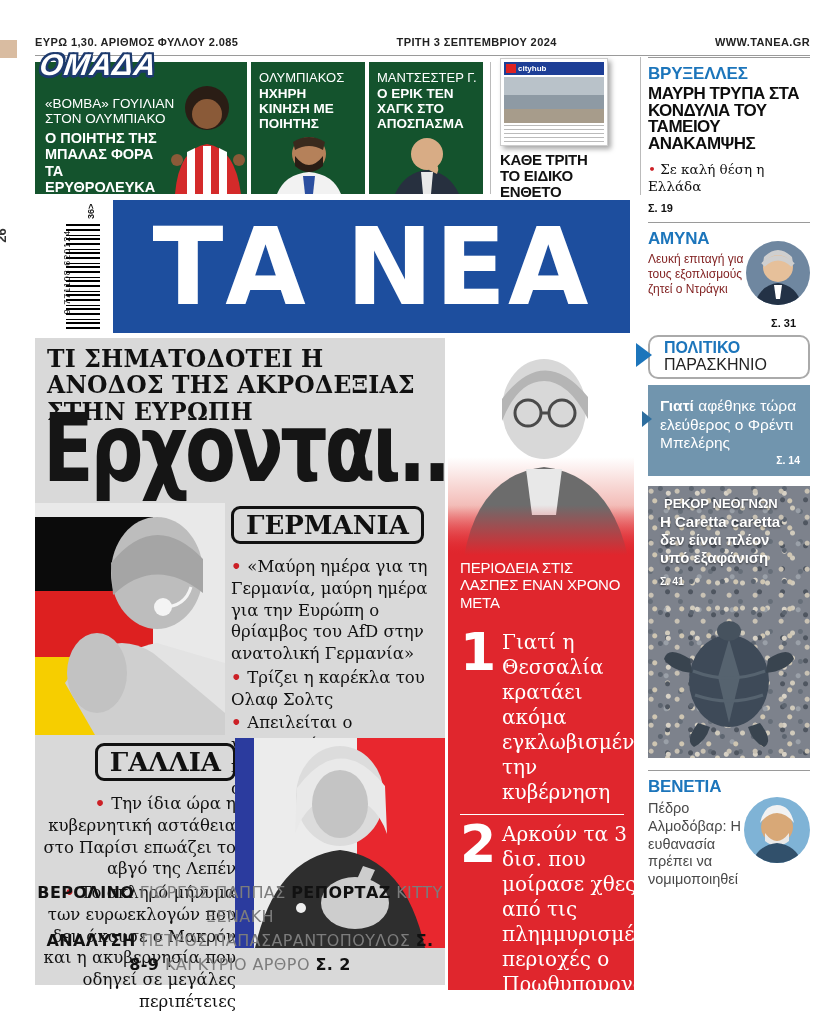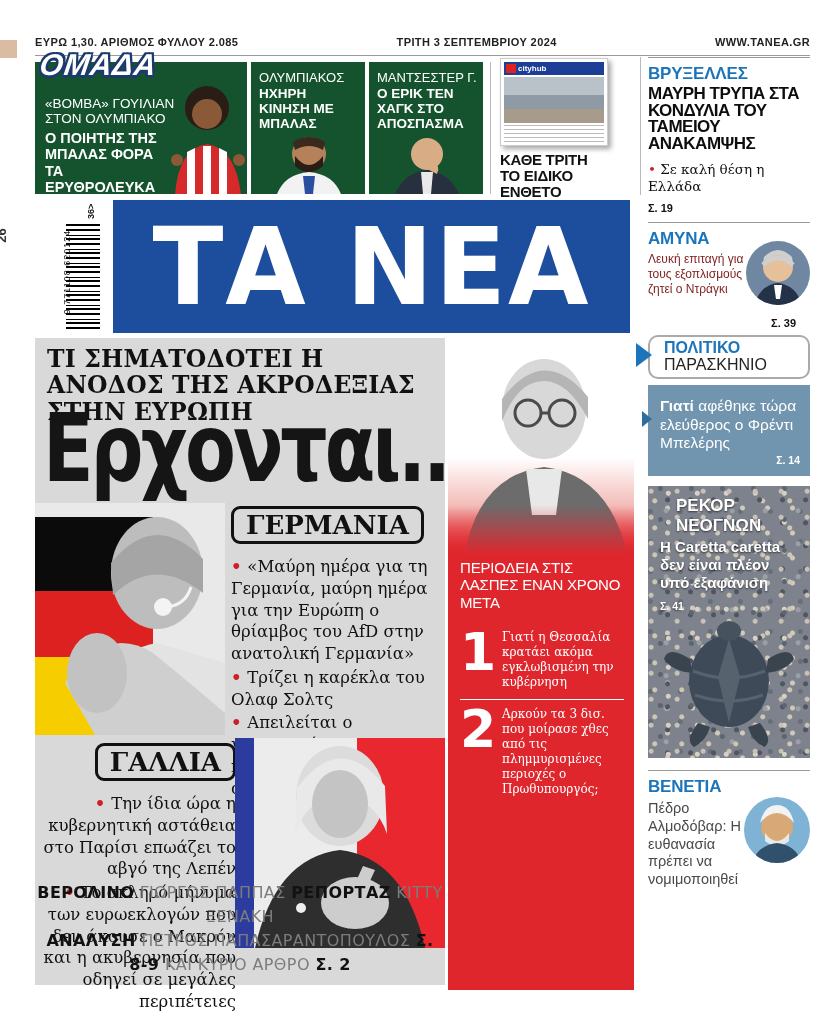--- a/index.html
+++ b/index.html
@@ -106,21 +106,21 @@
       color:#fff; padding:4px 10px 0 12px; }
   .red-panel::before { content:""; position:absolute; top:-50px; left:0; width:100%; height:50px;
       background:linear-gradient(180deg, rgba(224,38,45,0) 0, #e0262d 100%); }
   .red-kicker { font-size:15px; font-weight:500; line-height:1.15; letter-spacing:-.2px; }
   .red-headline { font-size:27px; font-weight:800; line-height:1.04; letter-spacing:-.5px; margin-top:4px; }
   .red-items { margin-top:12px; }
   .red-item { display:flex; gap:8px; padding:7px 0 9px; }
   .red-item + .red-item { border-top:1.5px solid #fff; }
   .red-num { font-size:52px; font-weight:800; line-height:.85; min-width:34px;
       font-family:"DejaVu Sans", sans-serif; }
-  .red-txt { font-size:12px; line-height:1.25; font-family:"DejaVu Serif", serif; }
+  .red-txt { font-size:20px; line-height:1.25; font-family:"DejaVu Serif", serif; }
 
   
   .rail { top:57px; left:648px; width:162px; }
   .rule { height:1px; background:#9a9a9a; width:100%; }
   .rail-label { color:#1c75bb; font-size:17px; font-weight:800; letter-spacing:-.2px; }
   .brussels-h { font-size:17px; font-weight:800; color:#0d0d0d; line-height:.98;
       letter-spacing:-.5px; margin-top:2px; }
   .rail-bullets { list-style:none; font-family:"DejaVu Serif", serif; font-size:13.5px;
       line-height:1.3; color:#111; margin-top:8px; }
   .rail-bullets li::before { content:"• "; color:#cc2026; }
@@ -150,21 +150,21 @@
       background-image:
         radial-gradient(circle at 12% 20%, #c9c2b4 0 2px, transparent 3px),
         radial-gradient(circle at 40% 8%,  #5d6570 0 2px, transparent 3px),
         radial-gradient(circle at 70% 25%, #d8d2c6 0 2px, transparent 3px),
         radial-gradient(circle at 85% 60%, #4f5660 0 2px, transparent 3px),
         radial-gradient(circle at 25% 55%, #cfc6b2 0 2px, transparent 3px),
         radial-gradient(circle at 55% 75%, #9aa0a8 0 2px, transparent 3px),
         radial-gradient(circle at 78% 88%, #d0cabb 0 2px, transparent 3px),
         radial-gradient(circle at 8% 85%,  #666e78 0 2px, transparent 3px);
       background-size:26px 26px, 31px 31px, 29px 29px, 23px 23px, 27px 27px, 33px 33px, 25px 25px, 30px 30px; }
-  .turtle-label { font-size:17px; font-weight:800; padding:10px 0 0 28px;
+  .turtle-label { font-size:13px; font-weight:800; padding:10px 0 0 16px;
       text-shadow:0 1px 2px rgba(0,0,0,.6); }
   .turtle-text { font-size:15px; line-height:1.2; padding:2px 10px 0 12px;
       text-shadow:0 1px 2px rgba(0,0,0,.6);font-weight:bold; }
   .turtle-page { font-size:10.5px; font-weight:800; padding:8px 0 0 12px;
       text-shadow:0 1px 2px rgba(0,0,0,.6); }
 
   .venice-text { font-size:14.5px; color:#4a4a4a; line-height:1.22; width:95px; }
 
   .section-gap { height:10px; }
 </style>
@@ -193,21 +193,21 @@
       <path d="M14 120 Q18 74 46 70 Q74 74 80 120 Z" fill="#d42a2a"></path>
       <path d="M26 120 L26 78 L34 74 L34 120 Z M42 120 L42 72 L50 72 L50 120 Z M58 120 L58 74 L66 78 L66 120 Z" fill="#fff"></path>
       <circle cx="16" cy="86" r="6" fill="#8a5a38"></circle>
         <circle cx="78" cy="86" r="6" fill="#8a5a38"></circle>
     </svg>
   </div>
   <div class="abs omada-logo">ΟΜΑΔΑ</div>
 
   <div class="abs teaser t-small t-2">
     <div class="k">ΟΛΥΜΠΙΑΚΟΣ</div>
-    <div class="h">ΗΧΗΡΗ ΚΙΝΗΣΗ ΜΕ ΜΠΑΛΑΣ</div>
+    <div class="h">ΗΧΗΡΗ ΚΙΝΗΣΗ ΜΕ ΠΟΙΗΤΗΣ</div>
     <svg class="t-photo" width="100" height="64" viewBox="0 0 100 64" style="left:8px;">
       <circle cx="50" cy="24" r="17" fill="#b5815a"></circle>
       <path d="M36 26 Q50 44 64 26 L64 36 Q50 48 36 36 Z" fill="#2a1d15"></path>
       <path d="M34 12 Q50 2 66 12 L64 20 Q50 12 36 20 Z" fill="#3a2a1d"></path>
       <path d="M18 64 Q26 44 50 42 Q74 44 82 64 Z" fill="#f2f2f2"></path>
       <path d="M44 46 L56 46 L54 64 L46 64 Z" fill="#2b4fa0"></path>
     </svg>
   </div>
 
   <div class="abs teaser t-small t-3">
@@ -351,21 +351,21 @@
       <div class="defense-text" style="margin-top:3px;">Λευκή επιταγή για τους εξοπλισμούς ζητεί ο Ντράγκι</div>
       <div class="portrait" style="position:absolute; right:0; top:18px; width:64px; height:64px; background:#6f87a0;">
         <svg width="64" height="64" viewBox="0 0 64 64">
           <circle cx="32" cy="26" r="15" fill="#e6c09a"></circle>
           <path d="M17 22 Q32 6 47 22 L46 16 Q32 2 18 16 Z" fill="#cfcfcf"></path>
           <path d="M17 24 Q32 10 47 24" stroke="#cfcfcf" stroke-width="5" fill="none"></path>
           <path d="M8 64 Q14 44 32 42 Q50 44 56 64 Z" fill="#233246"></path>
           <path d="M28 44 L36 44 L34 58 L30 58 Z" fill="#fff"></path>
         </svg>
       </div>
-      <div class="rail-page" style="position:absolute; right:14px; top:88px;">Σ. 39</div>
+      <div class="rail-page" style="position:absolute; right:14px; top:88px;">Σ. 31</div>
     </div>
 
     <div class="backstage-head">
       <span class="arrow"></span>
       <div class="bs-l1">ΠΟΛΙΤΙΚΟ</div>
       <div class="bs-l2">ΠΑΡΑΣΚΗΝΙΟ</div>
     </div>
     <div class="backstage-box">
       <div class="bs-item" style="margin-bottom:0;">
         <span class="mark"></span>

